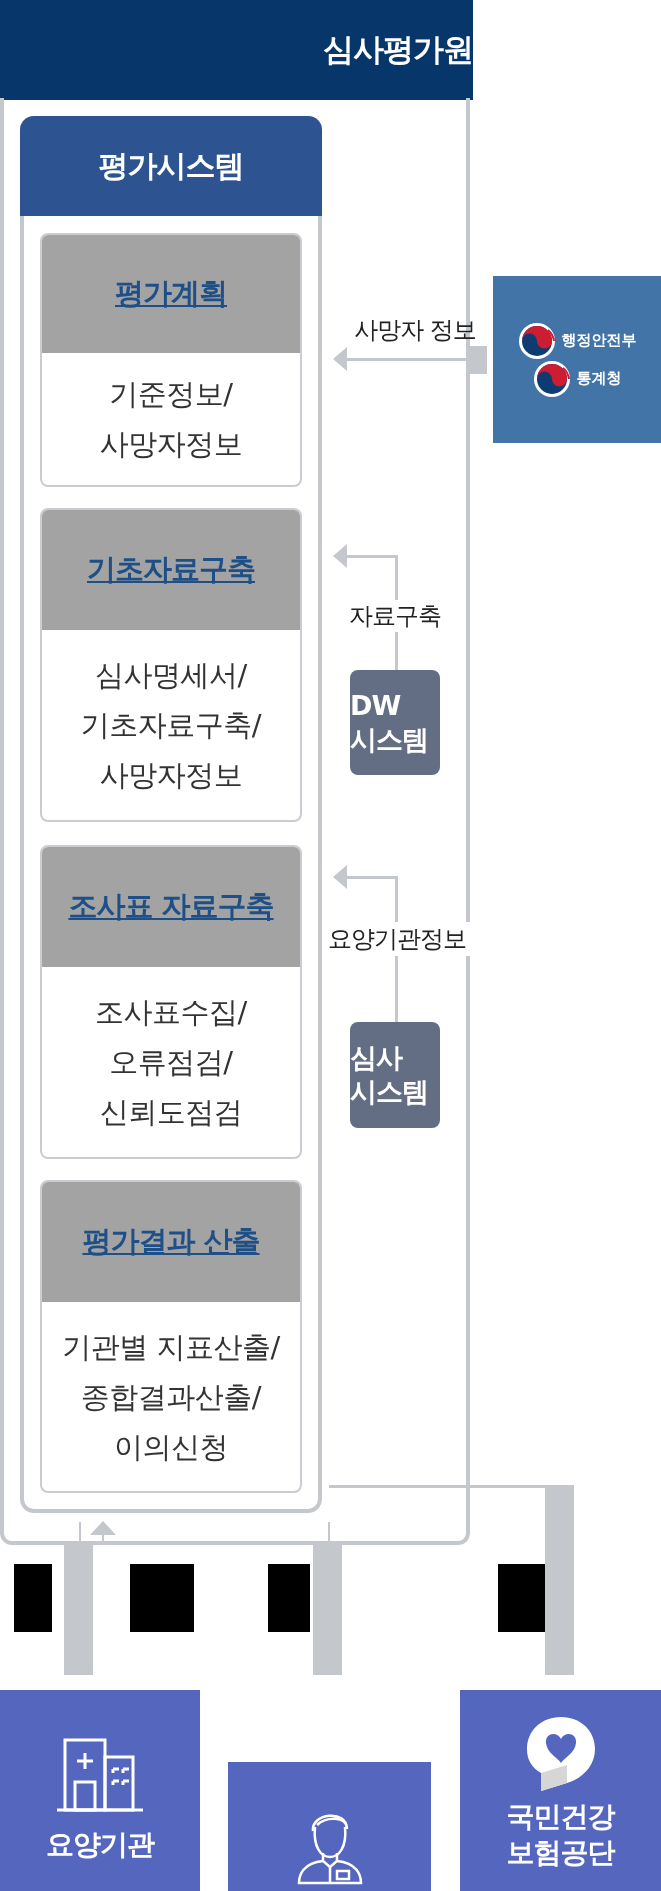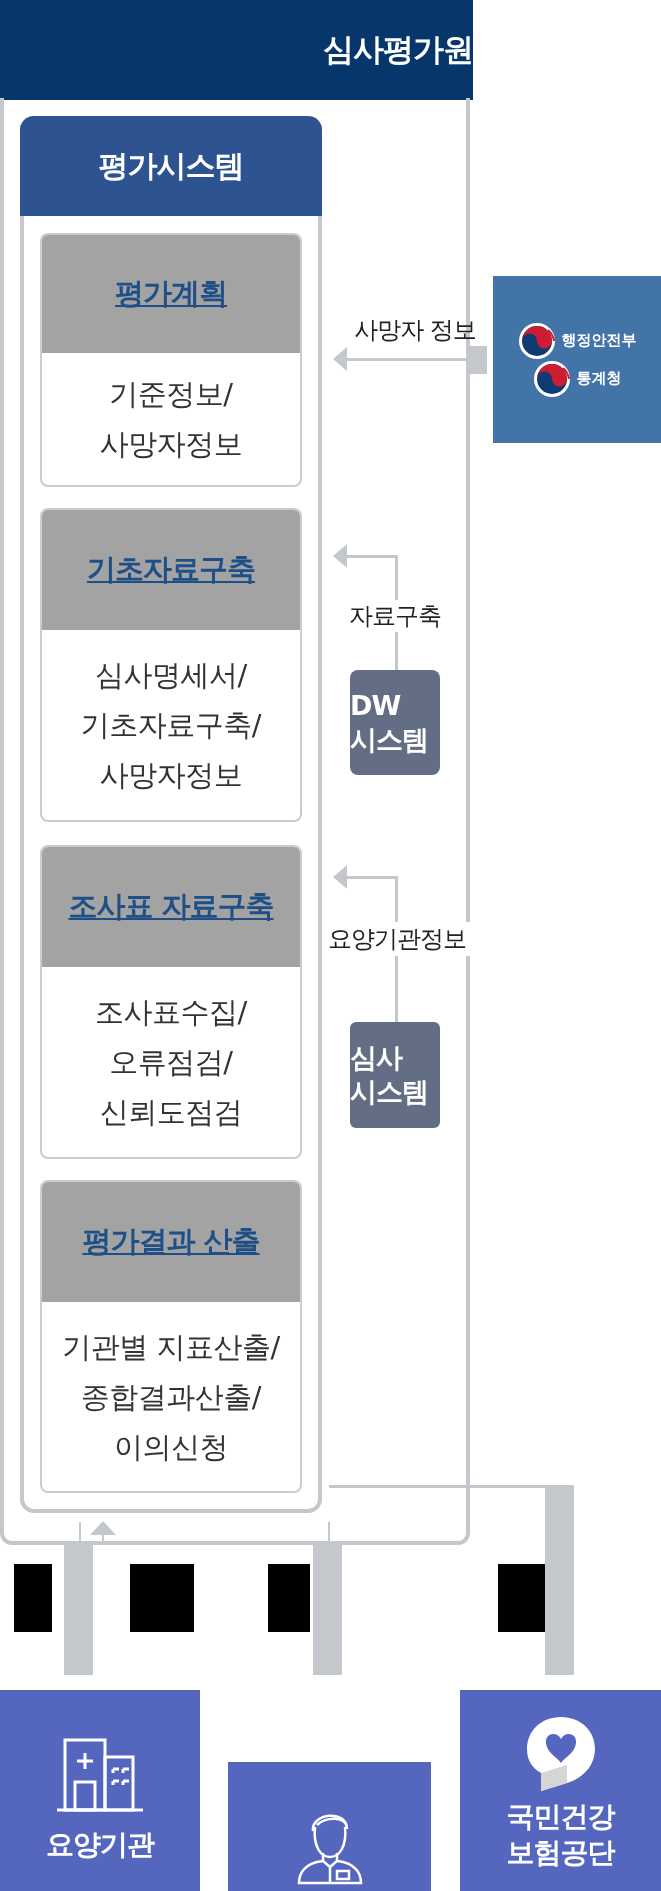--- a/index.html
+++ b/index.html
@@ -116,21 +116,21 @@
   <span>DW</span>
   <span>시스템</span>
 </div>
 
 <div class="abs gray-line" style="left:346px;top:876px;width:52px;height:3px;"></div>
 <div class="abs arrow-left" style="left:333px;top:865px;"></div>
 <div class="abs gray-line" style="left:395px;top:876px;width:3px;height:146px;"></div>
 <div class="abs label" style="left:322px;top:922px;width:150px;line-height:34px;">
   <div>요양기관정보</div>
 </div>
-<div class="abs sys-box" style="left:350px;top:1022px;width:90px;height:106px;border-radius:6px;">
+<div class="abs sys-box" style="left:350px;top:1022px;width:90px;height:106px;">
   <span>심사</span>
   <span>시스템</span>
 </div>
 
 <div class="abs gray-line" style="left:64px;top:1545px;width:29px;height:130px;"></div>
 <div class="abs gray-line" style="left:79px;top:1522px;width:2px;height:23px;"></div>
 <div class="abs gray-line" style="left:102px;top:1530px;width:2px;height:15px;"></div>
 <div class="abs arrow-up" style="left:90px;top:1521px;"></div>
 
 <div class="abs gray-line" style="left:313px;top:1545px;width:29px;height:130px;"></div>

